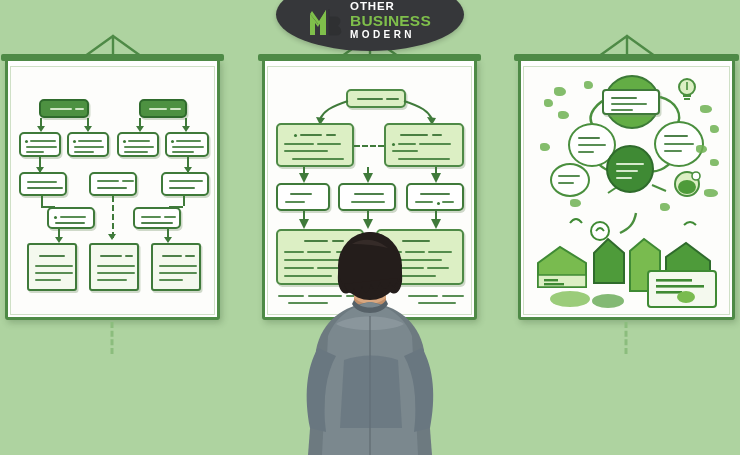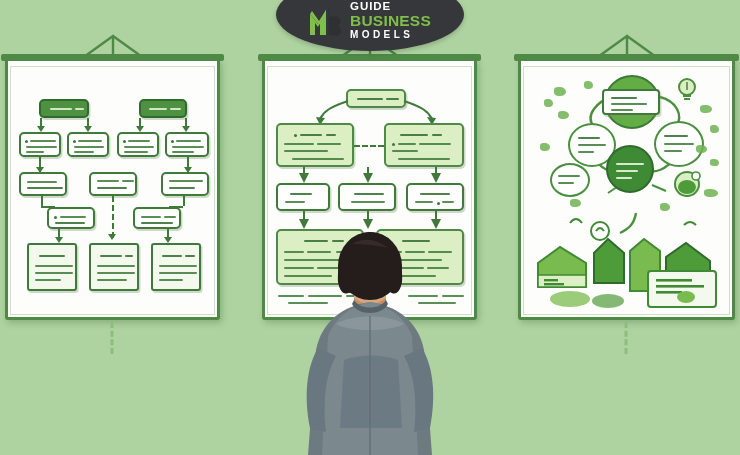--- a/index.html
+++ b/index.html
@@ -452,20 +452,20 @@
   <div id="logo">
     <div id="logo-inner">
       <div id="logo-mark">
         <svg width="34" height="32" viewBox="0 0 34 32">
           <path d="M20 4 L20 30 L28 30 C33 30 33 23 28 21 C32 19 32 12 27 12 L20 12" fill="#2f3032" stroke="#2f3032" stroke-width="1"></path>
           <path d="M1 30 L1 9 L9 19 L17 5 L17 30 L11 30 L11 18 L9 22 L6 18 L6 30 Z" fill="#7fbf4b"></path>
           <path d="M1 9 L3 6 L10 16 L17 5 L17 9 L10 20 Z" fill="#7fbf4b"></path>
         </svg>
       </div>
       <div id="logo-words">
-        <div id="logo-modern">GUIDE</div>
+        <div id="logo-modern">OTHER</div>
         <div id="logo-business">BUSINESS</div>
-        <div id="logo-guide">MODELS</div>
+        <div id="logo-guide">MODERN</div>
       </div>
     </div>
   </div>
 
 </div>
 
 </body></html>

